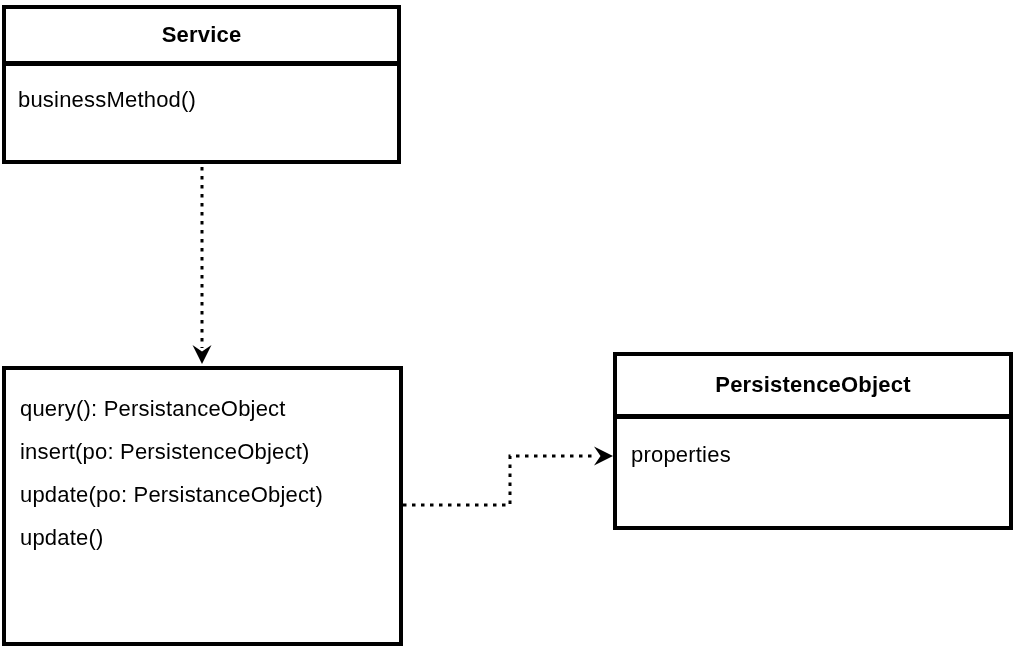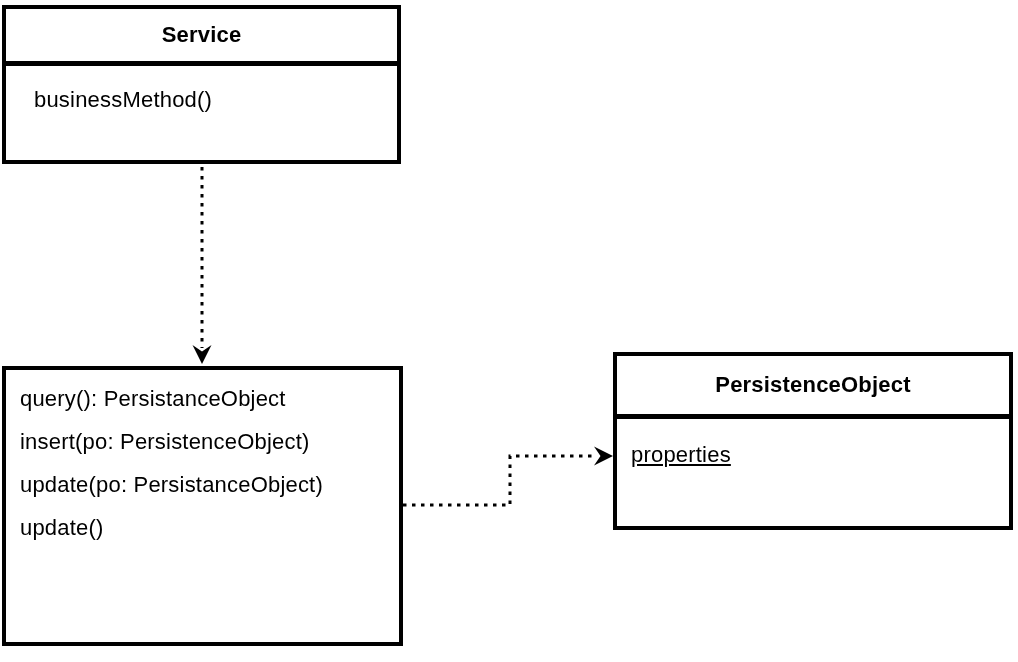--- a/index.html
+++ b/index.html
@@ -62,46 +62,45 @@
   #box-service {
     left: 2px;
     top: 5px;
     width: 399px;
     height: 159px;
   }
   #box-service .title {
     height: 52px;
   }
   #box-service .body {
-    padding: 20px 12px 0 28px;
+    padding: 20px 12px 0 12px;
   }
   #box-service .member {
     line-height: 28px;
   }
   #box-dao {
     left: 2px;
     top: 366px;
     width: 401px;
     height: 280px;
   }
   #box-dao .body {
-    padding: 7px 12px 0 14px;
+    padding: 17px 12px 0 14px;
   }
   #box-dao .member {
     line-height: 43px;
   }
   #box-persistence-object {
     left: 613px;
     top: 352px;
     width: 400px;
     height: 178px;
   }
   #box-persistence-object .body {
     padding: 14px 16px 0 14px;
-    text-decoration: underline;
   }
   #box-persistence-object .member {
     line-height: 43px;
   }
 </style>
 </head>
 <body>
 
 <div class="canvas">
 

